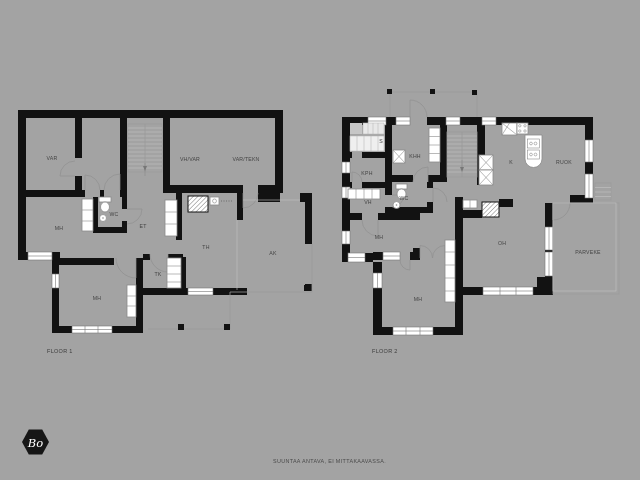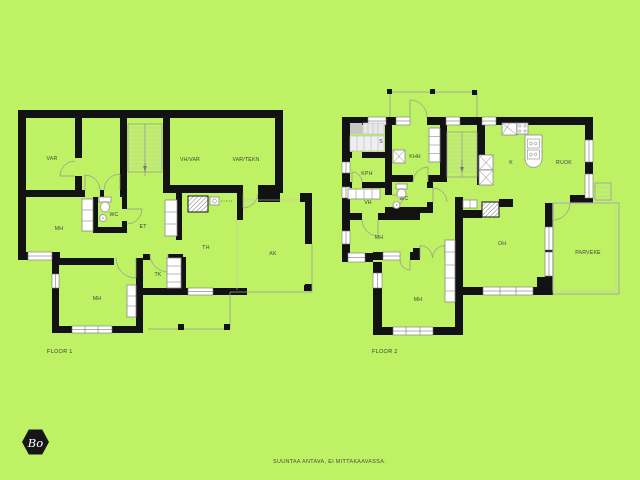--- a/index.html
+++ b/index.html
@@ -1,16 +1,16 @@
 <!DOCTYPE html>
 <html><head>
 <meta charset="utf-8">
 <style>
   html,body{margin:0;padding:0;background:#fff;}
-  #stage{position:relative;width:640px;height:480px;background:#bef264;overflow:hidden;}
+  #stage{position:relative;width:640px;height:480px;background:#a3a3a3;overflow:hidden;}
   svg{position:absolute;left:0;top:0;}
   .wall{fill:#121212;}
   .thin{stroke:#9b9b9b;stroke-width:0.8;fill:none;}
   .thin2{stroke:#c2c2c2;stroke-width:0.6;fill:none;}
   .arc{stroke:#8f8f8f;stroke-width:0.7;fill:none;}
   .win{fill:#ffffff;stroke:#777;stroke-width:0.6;}
   .winline{stroke:#777;stroke-width:0.6;fill:none;}
   .fix{fill:#ffffff;stroke:#8a8a8a;stroke-width:0.8;}
   .fixl{stroke:#8a8a8a;stroke-width:0.6;fill:none;}
   .post{fill:#121212;}

